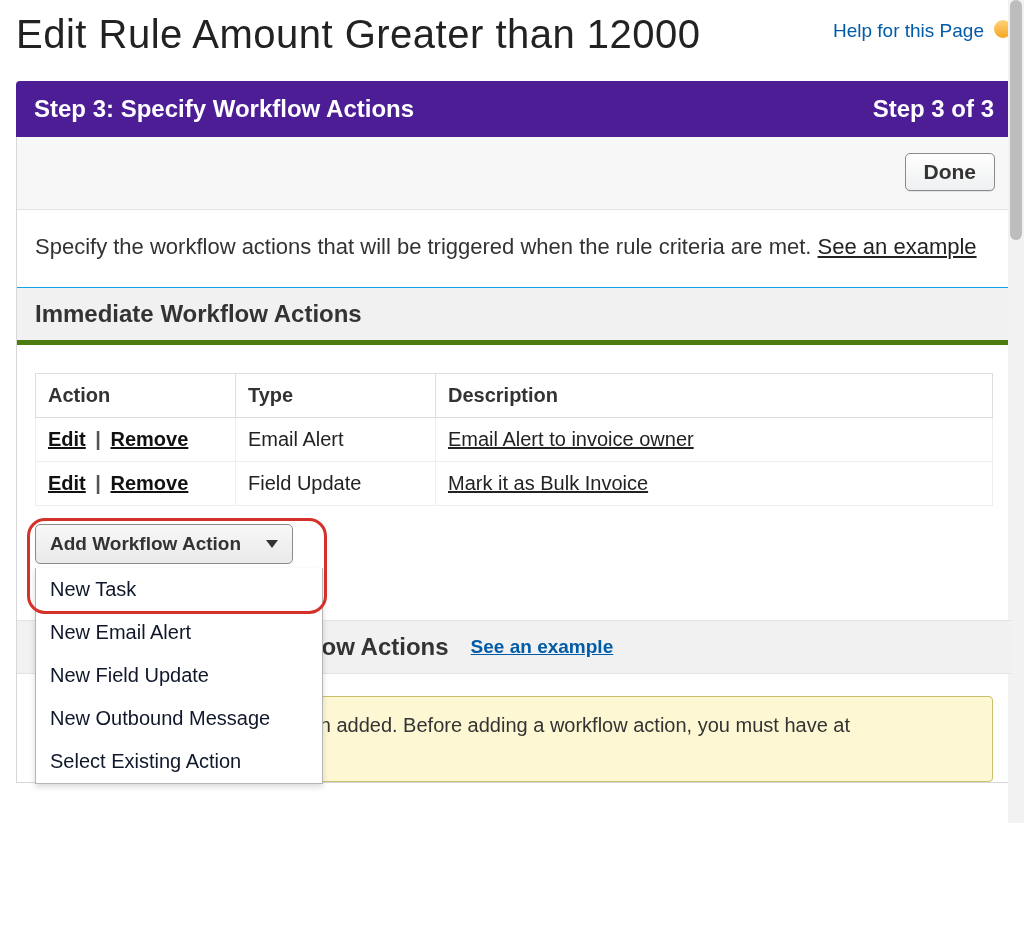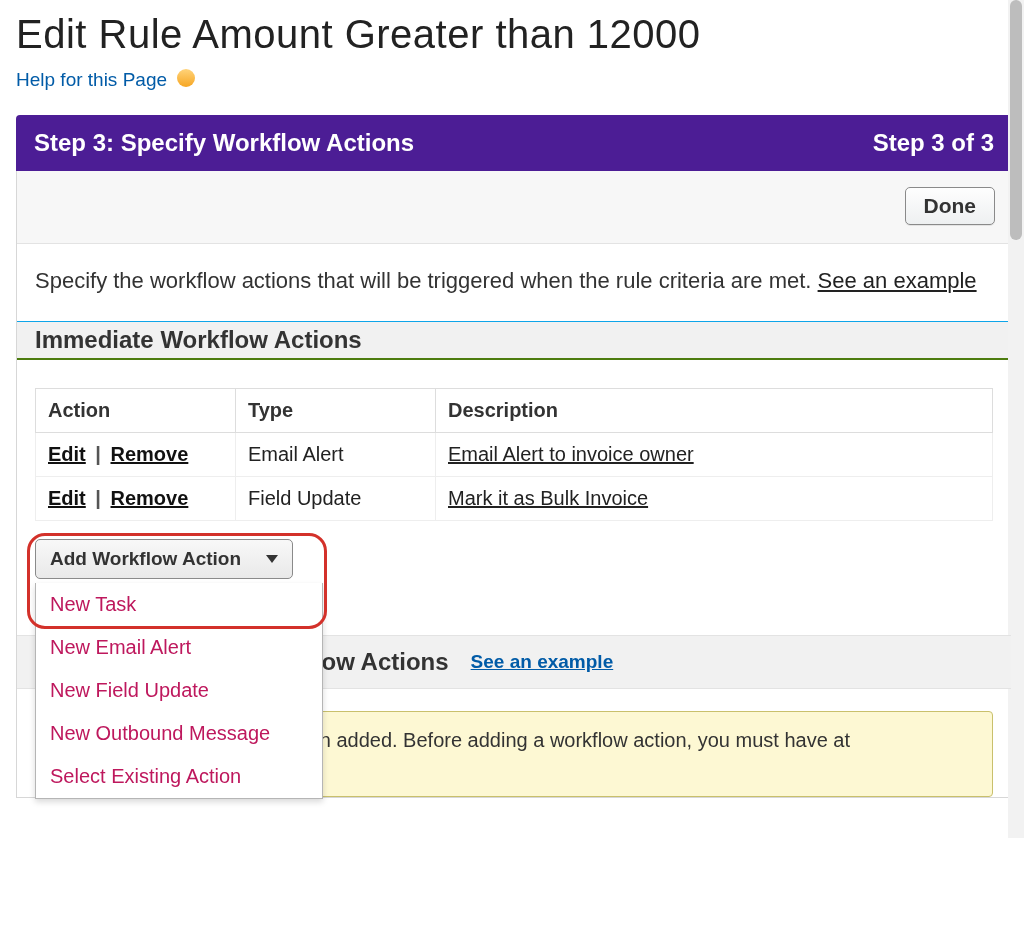--- a/index.html
+++ b/index.html
@@ -13,21 +13,20 @@
   .page {
     width: 1024px;
     position: relative;
     padding: 8px 12px 40px 16px;
   }
   .header-row {
     display: flex;
     align-items: flex-start;
     justify-content: space-between;
     margin-bottom: 24px;
-    flex-direction: column;
   }
   .page-title {
     font-size: 40px;
     font-weight: 400;
     color: #222;
     margin: 4px 0 0 0;
     letter-spacing: 0.5px;
   }
   .help-link {
     color: #015ba7;
@@ -114,22 +113,22 @@
   .crit-value.mono {
     font-family: "Courier New", monospace;
     font-size: 22px;
     color: #555;
   }
   .section-heading {
     background: #f1f1f1;
     font-size: 24px;
     font-weight: bold;
     color: #333;
-    padding: 4px 18px;
-    border-bottom: 2px solid #4d7c0f;
+    padding: 12px 18px;
+    border-bottom: 5px solid #4d7c0f;
   }
   .table-wrap {
     padding: 28px 18px 10px 18px;
     position: relative;
   }
   table.actions {
     width: 100%;
     border-collapse: collapse;
     font-size: 20px;
   }
@@ -186,21 +185,21 @@
     width: 288px;
     background: #fff;
     border: 1px solid #b5b5b5;
     border-top: none;
     box-shadow: 0 3px 6px rgba(0,0,0,.15);
     z-index: 50;
   }
   .dropdown-menu .menu-item {
     padding: 10px 14px;
     font-size: 20px;
-    color: #be185d;
+    color: #0f172a;
     cursor: pointer;
   }
   .highlight-outline {
     position: absolute;
     border: 3px solid #d3312a;
     border-radius: 18px;
     pointer-events: none;
     z-index: 60;
   }
   .section-heading2 {

